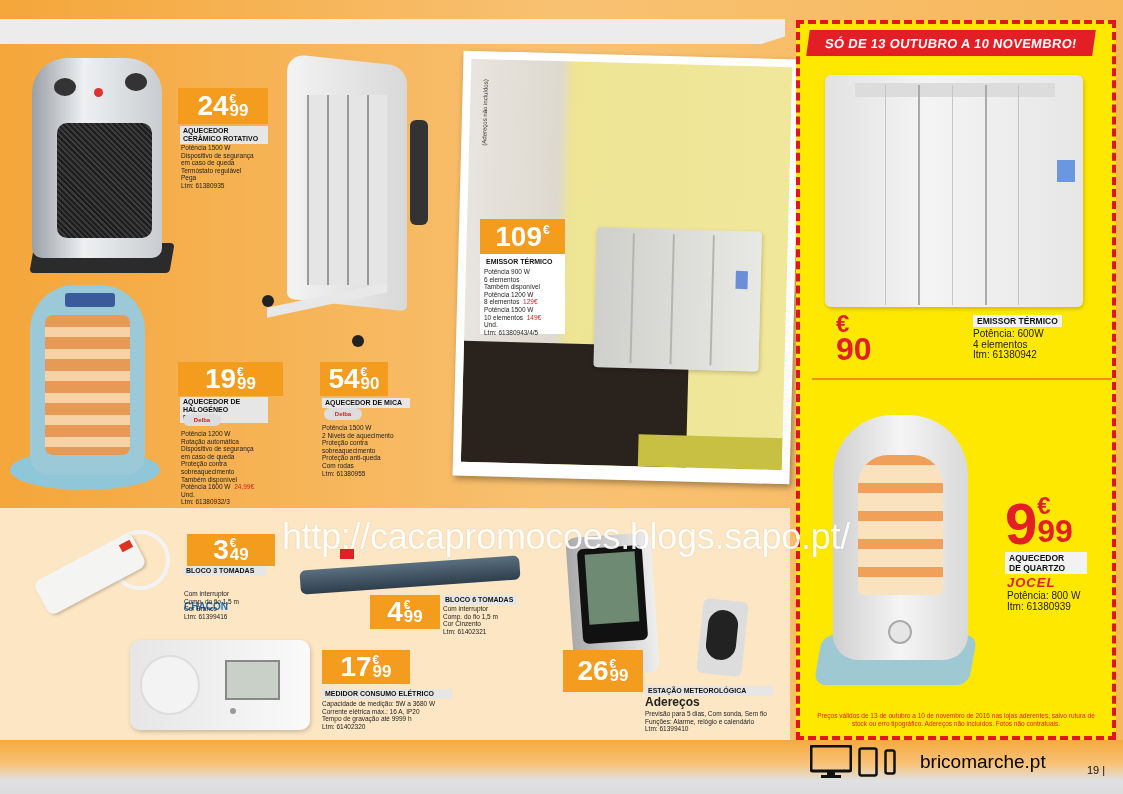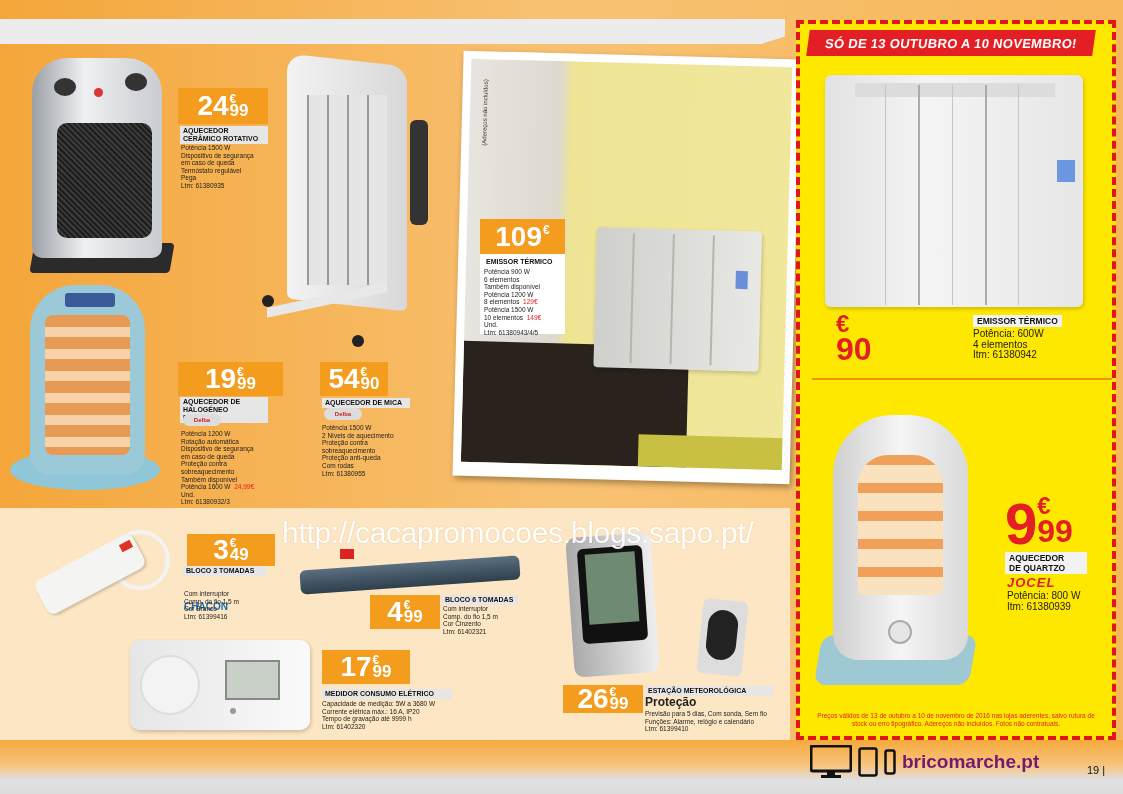--- a/index.html
+++ b/index.html
@@ -3,21 +3,21 @@
 <meta charset="utf-8">
 <style>
 *{box-sizing:border-box;margin:0;padding:0}
 body{width:1123px;height:794px;position:relative;overflow:hidden;font-family:"Liberation Sans",sans-serif;background:#f5ac45}
 .bg{position:absolute;left:0;top:0;width:1123px;height:794px;background:linear-gradient(90deg,#f4a63a 0%,#f8c172 50%,#f7b85c 100%)}
 .topbar{position:absolute;left:0;top:19px;width:785px;height:25px;background:#ececec;clip-path:polygon(0 0,100% 0,100% 70%,97% 100%,0 100%)}
 .lowerpanel{position:absolute;left:0;top:508px;width:790px;height:232px;background:#fde6c3}
 .footer-band{position:absolute;left:0;top:740px;width:1123px;height:54px;background:linear-gradient(180deg,#f5a93d 0%,#f8c37a 45%,#dfe0e2 75%,#dcdcdc 100%)}
 .disclaimer{position:absolute;left:8px;top:750px;font-size:11.5px;line-height:13px;color:#222;letter-spacing:.15px}
 .brand{position:absolute;left:810px;top:745px;display:flex;align-items:center;gap:6px}
-.brand .url{font-size:19px;font-weight:bold;color:#701a75;margin-left:0}
+.brand .url{font-size:19px;font-weight:normal;color:#000000;margin-left:18px}
 .pagenum{position:absolute;left:1087px;top:764px;font-size:11px;color:#111}
 
 .promo{position:absolute;left:796px;top:20px;width:320px;height:720px;background:#ffe800;border:4px dashed #e0161c}
 .promo-banner{position:absolute;left:808px;top:30px;width:286px;height:26px;background:#e31e24;color:#fff;font-weight:bold;font-size:13px;display:flex;align-items:center;justify-content:center;transform:skewX(-8deg);letter-spacing:.3px}
 .promo-divider{position:absolute;left:812px;top:378px;width:300px;height:2px;background:#f39200}
 .promo-small{position:absolute;left:816px;top:712px;width:280px;font-size:6.5px;line-height:8px;color:#e31e24;text-align:center}
 
 .tag{position:absolute;background:#f39c1e;color:#fff;font-weight:bold;display:flex;align-items:center;justify-content:center}
 .tag .int{font-size:28px;line-height:1}
 .tag .side{display:flex;flex-direction:column;line-height:.85;margin-left:1px}
@@ -33,21 +33,21 @@
 .bigprice .dec{font-size:32px}
 .blabel{position:absolute;background:#f2f2f2;font-size:8.5px;font-weight:bold;color:#111;padding:1px 4px;line-height:10px}
 .bspec{position:absolute;font-size:10px;line-height:10.5px;color:#222}
 
 .prod{position:absolute}
 .photo{position:absolute;left:458px;top:55px;width:337px;height:425px;background:#fff;transform:rotate(1.5deg);box-shadow:2px 3px 6px rgba(0,0,0,.35)}
 .photo .inner{position:absolute;left:8px;top:8px;right:8px;bottom:14px;background:linear-gradient(90deg,#e8e4df 0%,#ded9cf 28%,#eee494 32%,#f0e79b 100%);overflow:hidden}
 .photo .table{position:absolute;left:0;bottom:0;width:70%;height:30%;background:#2a221c}
 .photo .rug{position:absolute;right:0;bottom:0;width:45%;height:8%;background:#c8c043}
 .photo .caption{position:absolute;left:12px;top:20px;font-size:6px;color:#333;writing-mode:vertical-rl;transform:rotate(180deg)}
-.watermark{position:absolute;left:282px;top:516px;font-size:30px;color:#fff;opacity:.92;letter-spacing:-.3px;text-shadow:0 0 2px rgba(0,0,0,.15)}
+.watermark{position:absolute;left:282px;top:516px;font-size:36px;color:#fff;opacity:.92;letter-spacing:-.3px;text-shadow:0 0 2px rgba(0,0,0,.15)}
 .brandlogo{position:absolute;font-weight:bold}
 </style>
 </head>
 <body>
 
 <div class="bg"></div>
 <div class="topbar"></div>
 <div class="lowerpanel"></div>
 
 <div class="prod" style="left:22px;top:58px;width:150px;height:215px">
@@ -233,29 +233,29 @@
   <div>Ltm: 61402320</div>
 </div>
 
 <div class="prod" style="left:565px;top:535px;width:200px;height:150px">
   <div style="position:absolute;left:5px;top:0;width:85px;height:140px;background:linear-gradient(90deg,#aaa,#eee);border-radius:10px;transform:rotate(-4deg)"></div>
   <div style="position:absolute;left:15px;top:12px;width:65px;height:95px;background:#111;border-radius:6px;transform:rotate(-4deg)"></div>
   <div style="position:absolute;left:22px;top:18px;width:50px;height:70px;background:#6e8a72;transform:rotate(-4deg)"></div>
   <div style="position:absolute;left:135px;top:65px;width:45px;height:75px;background:#ddd;border-radius:6px;transform:rotate(6deg)"></div>
   <div style="position:absolute;left:142px;top:75px;width:30px;height:50px;background:#222;border-radius:15px;transform:rotate(6deg)"></div>
 </div>
-<div class="tag" style="left:563px;top:685px;width:80px;height:28px">
+<div class="tag" style="left:563px;top:650px;width:80px;height:42px">
   <span class="int">26</span>
   <span class="side">
       <span class="cur">€</span>
       <span class="dec">99</span>
     </span>
 </div>
 <div class="label" style="left:645px;top:686px;width:128px">ESTAÇÃO METEOROLÓGICA</div>
-<div class="brandlogo" style="left:645px;top:695px;font-size:12px;color:#222">Proteção</div>
+<div class="brandlogo" style="left:645px;top:695px;font-size:12px;color:#222">Adereços</div>
 <div class="spec" style="left:645px;top:710px;width:140px">
   <div>Previsão para 5 dias, Com sonda, Sem fio</div>
   <div>Funções: Alarme, relógio e calendário</div>
   <div>Ltm: 61399410</div>
 </div>
 
 <div class="promo"></div>
 <div class="promo-banner">SÓ DE 13 OUTUBRO A 10 NOVEMBRO!</div>
 
 <div class="prod" style="left:825px;top:75px;width:260px;height:235px">

